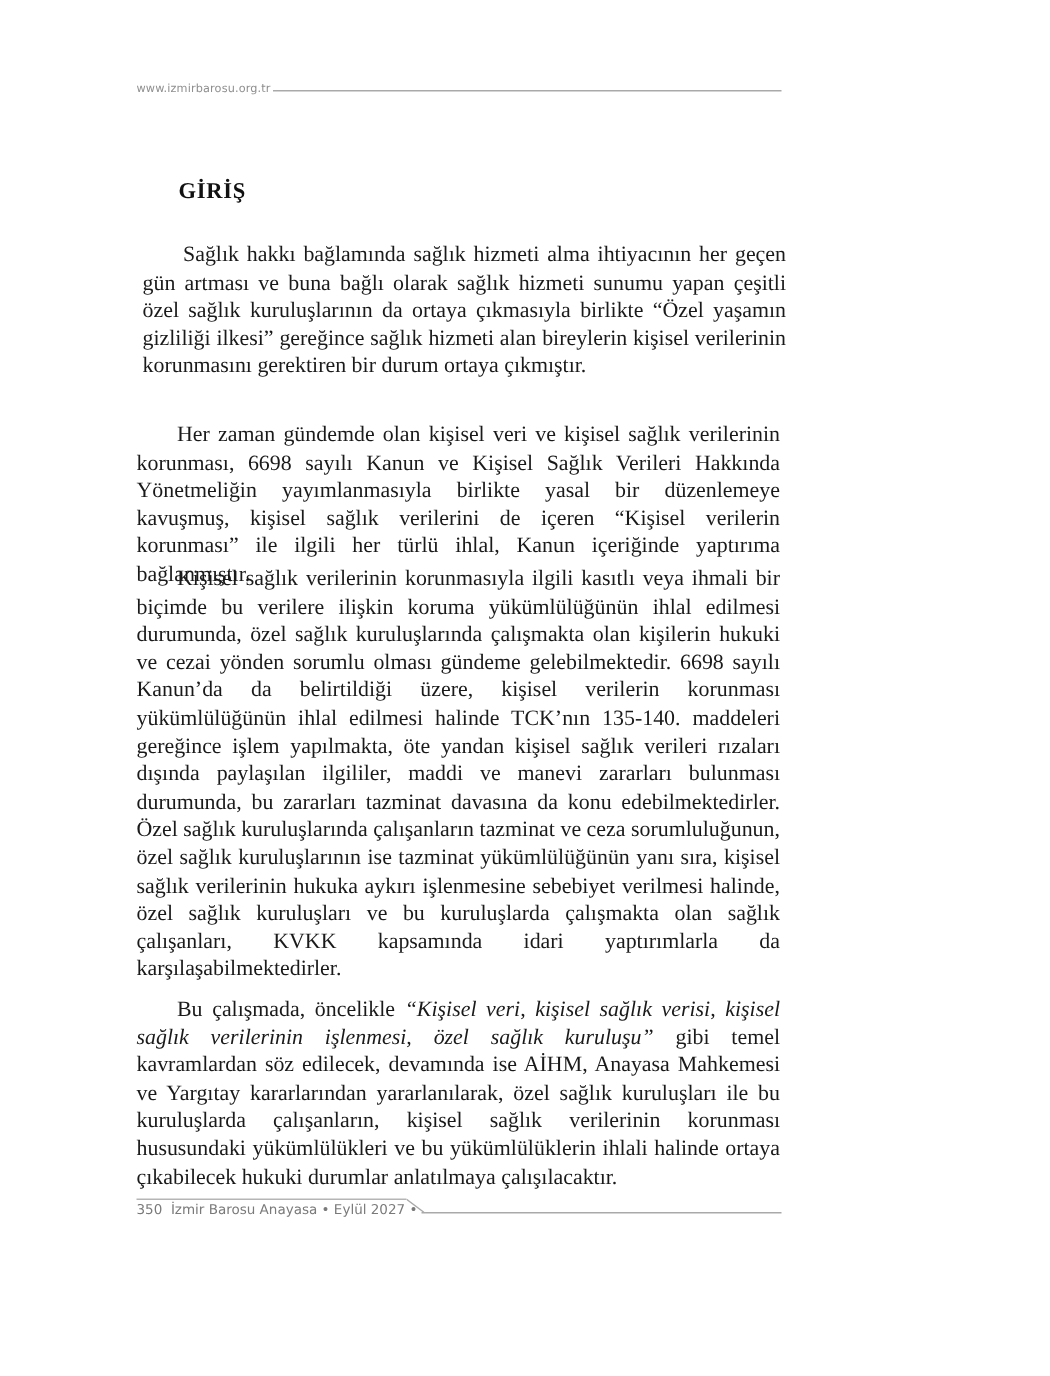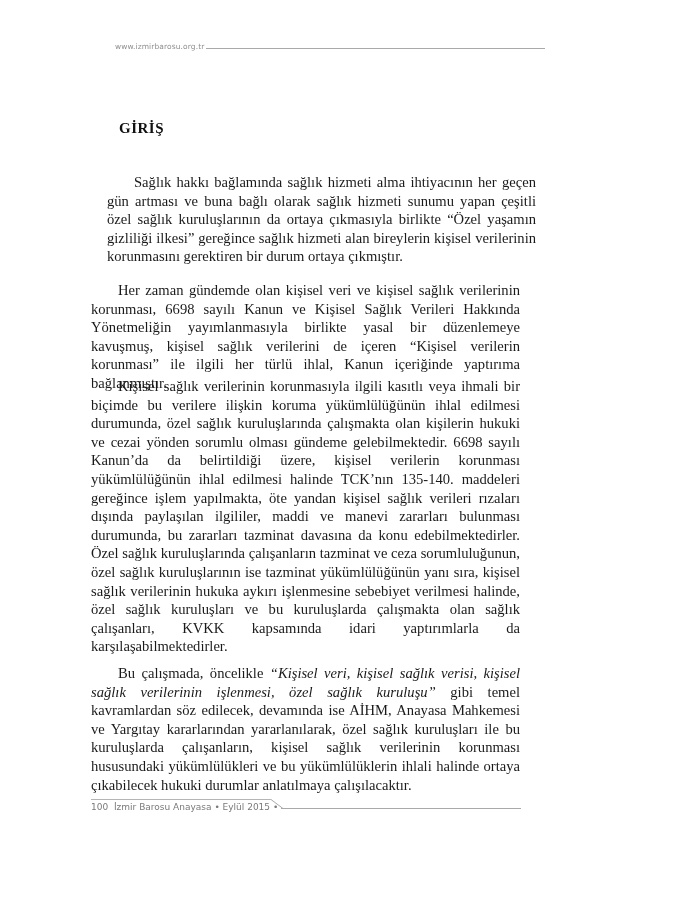--- a/index.html
+++ b/index.html
@@ -1,17 +1,17 @@
 <!DOCTYPE html>
 <html><head>
 <meta charset="utf-8">
 <style>
   html, body { margin:0; padding:0; background:#ffffff; }
   body { width:700px; height:917px; position:relative; overflow:hidden; }
-  .header { position:absolute; left:91px; top:40px; width:430px; height:14px;margin-left:24px; }
+  .header { position:absolute; left:91px; top:52px; width:430px; height:14px; }
   .header-url { position:absolute; left:0; top:0; font-family:"DejaVu Sans", sans-serif; font-size:7.5px; color:#8f8f8f; letter-spacing:0.1px; line-height:14px; background:#fff; padding-right:2px; }
   .header-rule { position:absolute; left:88px; right:0; top:8px; height:1px; background:#a9a9a9; }
   .heading { position:absolute; left:119px; top:120px; font-family:"Liberation Serif", serif; font-weight:bold; font-size:15px; color:#111; letter-spacing:0.5px; }
   .body-text { position:absolute; left:91px; width:429px; font-family:"Liberation Serif", serif; font-size:14.6px; line-height:18.6px; color:#1a1a1a; text-align:justify; text-indent:27px; hyphens:none; }
   .body-text em { font-style:italic; }
   .p1 { top:157px; }
   .p2 { top:281px; }
   .p3 { top:377px; }
   .p4 { top:664px; }
   .footer { position:absolute; left:91px; top:800px; width:430px; height:18px; }
@@ -23,25 +23,25 @@
 </head>
 <body>
 
 <div class="header">
   <div class="header-rule"></div>
   <span class="header-url">www.izmirbarosu.org.tr</span>
 </div>
 
 <div class="heading">GİRİŞ</div>
 
-<p class="body-text p1" style="margin:16px;">Sağlık hakkı bağlamında sağlık hizmeti alma ihtiyacının her geçen gün artması ve buna bağlı olarak sağlık hizmeti sunumu yapan çeşitli özel sağlık kuruluşlarının da ortaya çıkmasıyla birlikte “Özel yaşamın gizliliği ilkesi” gereğince sağlık hizmeti alan bireylerin kişisel verilerinin korunmasını gerektiren bir durum ortaya çıkmıştır.</p>
+<p class="body-text p1" style="margin:4px;">Sağlık hakkı bağlamında sağlık hizmeti alma ihtiyacının her geçen gün artması ve buna bağlı olarak sağlık hizmeti sunumu yapan çeşitli özel sağlık kuruluşlarının da ortaya çıkmasıyla birlikte “Özel yaşamın gizliliği ilkesi” gereğince sağlık hizmeti alan bireylerin kişisel verilerinin korunmasını gerektiren bir durum ortaya çıkmıştır.</p>
 <p class="body-text p2" style="margin:0;">Her zaman gündemde olan kişisel veri ve kişisel sağlık verilerinin korunması, 6698 sayılı Kanun ve Kişisel Sağlık Verileri Hakkında Yönetmeliğin yayımlanmasıyla birlikte yasal bir düzenlemeye kavuşmuş, kişisel sağlık verilerini de içeren “Kişisel verilerin korunması” ile ilgili her türlü ihlal, Kanun içeriğinde yaptırıma bağlanmıştır.</p>
 <p class="body-text p3" style="margin:0;">Kişisel sağlık verilerinin korunmasıyla ilgili kasıtlı veya ihmali bir biçimde bu verilere ilişkin koruma yükümlülüğünün ihlal edilmesi durumunda, özel sağlık kuruluşlarında çalışmakta olan kişilerin hukuki ve cezai yönden sorumlu olması gündeme gelebilmektedir. 6698 sayılı Kanun’da da belirtildiği üzere, kişisel verilerin korunması yükümlülüğünün ihlal edilmesi halinde TCK’nın 135-140. maddeleri gereğince işlem yapılmakta, öte yandan kişisel sağlık verileri rızaları dışında paylaşılan ilgililer, maddi ve manevi zararları bulunması durumunda, bu zararları tazminat davasına da konu edebilmektedirler. Özel sağlık kuruluşlarında çalışanların tazminat ve ceza sorumluluğunun, özel sağlık kuruluşlarının ise tazminat yükümlülüğünün yanı sıra, kişisel sağlık verilerinin hukuka aykırı işlenmesine sebebiyet verilmesi halinde, özel sağlık kuruluşları ve bu kuruluşlarda çalışmakta olan sağlık çalışanları, KVKK kapsamında idari yaptırımlarla da karşılaşabilmektedirler.</p>
 <p class="body-text p4" style="margin:0;"><span>Bu çalışmada, öncelikle </span><em>“Kişisel veri, kişisel sağlık verisi, kişisel sağlık verilerinin işlenmesi, özel sağlık kuruluşu”</em><span> gibi temel kavramlardan söz edilecek, devamında ise AİHM, Anayasa Mahkemesi ve Yargıtay kararlarından yararlanılarak, özel sağlık kuruluşları ile bu kuruluşlarda çalışanların, kişisel sağlık verilerinin korunması hususundaki yükümlülükleri ve bu yükümlülüklerin ihlali halinde ortaya çıkabilecek hukuki durumlar anlatılmaya çalışılacaktır.</span></p>
 
 <div class="footer">
   <div class="footer-top-rule"></div>
   <svg class="footer-slant" viewBox="0 0 12 10">
       <line x1="0" y1="0.5" x2="12" y2="9.5" stroke="#a9a9a9" stroke-width="1"></line>
     </svg>
   <div class="footer-rule"></div>
-  <div class="footer-text"><span>100</span>  <span>İzmir Barosu Anayasa</span> <span>•</span> <span>Eylül 2015</span> <span>•</span></div>
+  <div class="footer-text"><span>350</span>  <span>İzmir Barosu Anayasa</span> <span>•</span> <span>Eylül 2027</span> <span>•</span></div>
 </div>
 
 </body></html>

